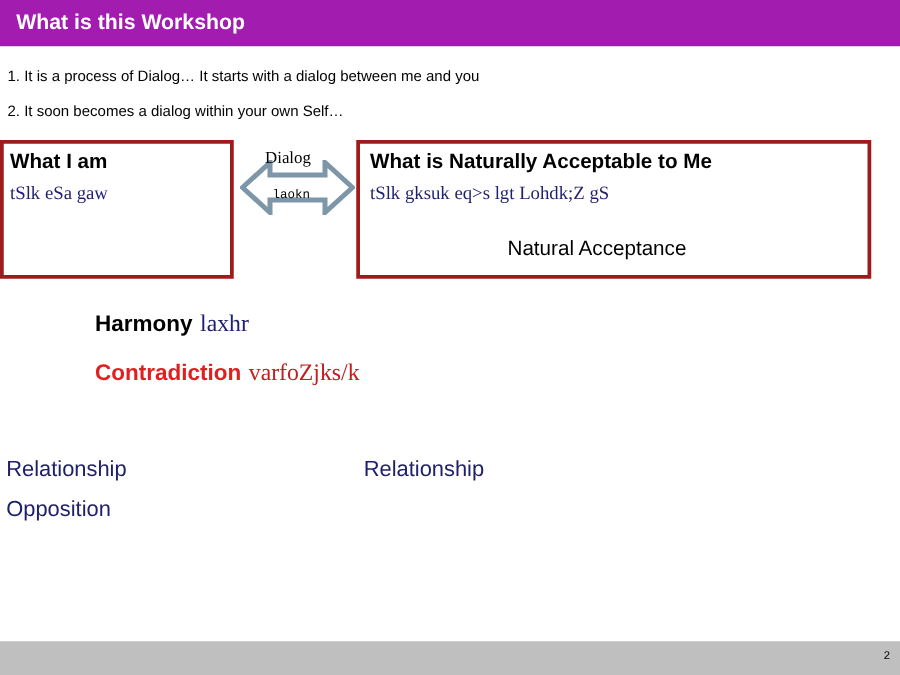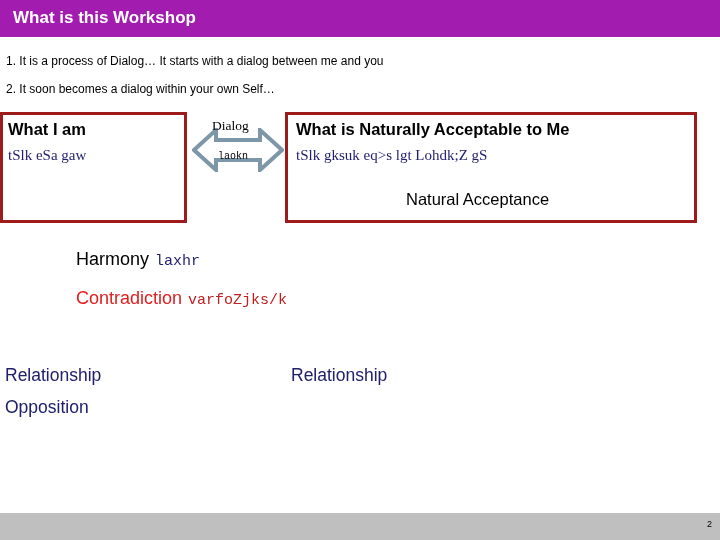--- a/index.html
+++ b/index.html
@@ -135,25 +135,26 @@
   .pair-line {
     position: absolute;
     white-space: nowrap;
   }
   #harmony-line { left: 76px; top: 249px; }
   #contradiction-line { left: 76px; top: 288px; }
 
   .pair-en {
     font-size: 18px;
     color: #000000;
+    font-weight: bold;
   }
   .pair-en.is-red { color: #e02020; }
   .pair-hi {
-    font-family: Liberation Mono, monospace;
-    font-size: 15px;
+    font-family: Liberation Serif, serif;
+    font-size: 19px;
     color: #1f1f6e;
     margin-left: 6px;
   }
   .pair-hi.is-red { color: #c02020; }
 
   
   .rel-text {
     position: absolute;
     font-size: 17.5px;
     color: #20206a;

